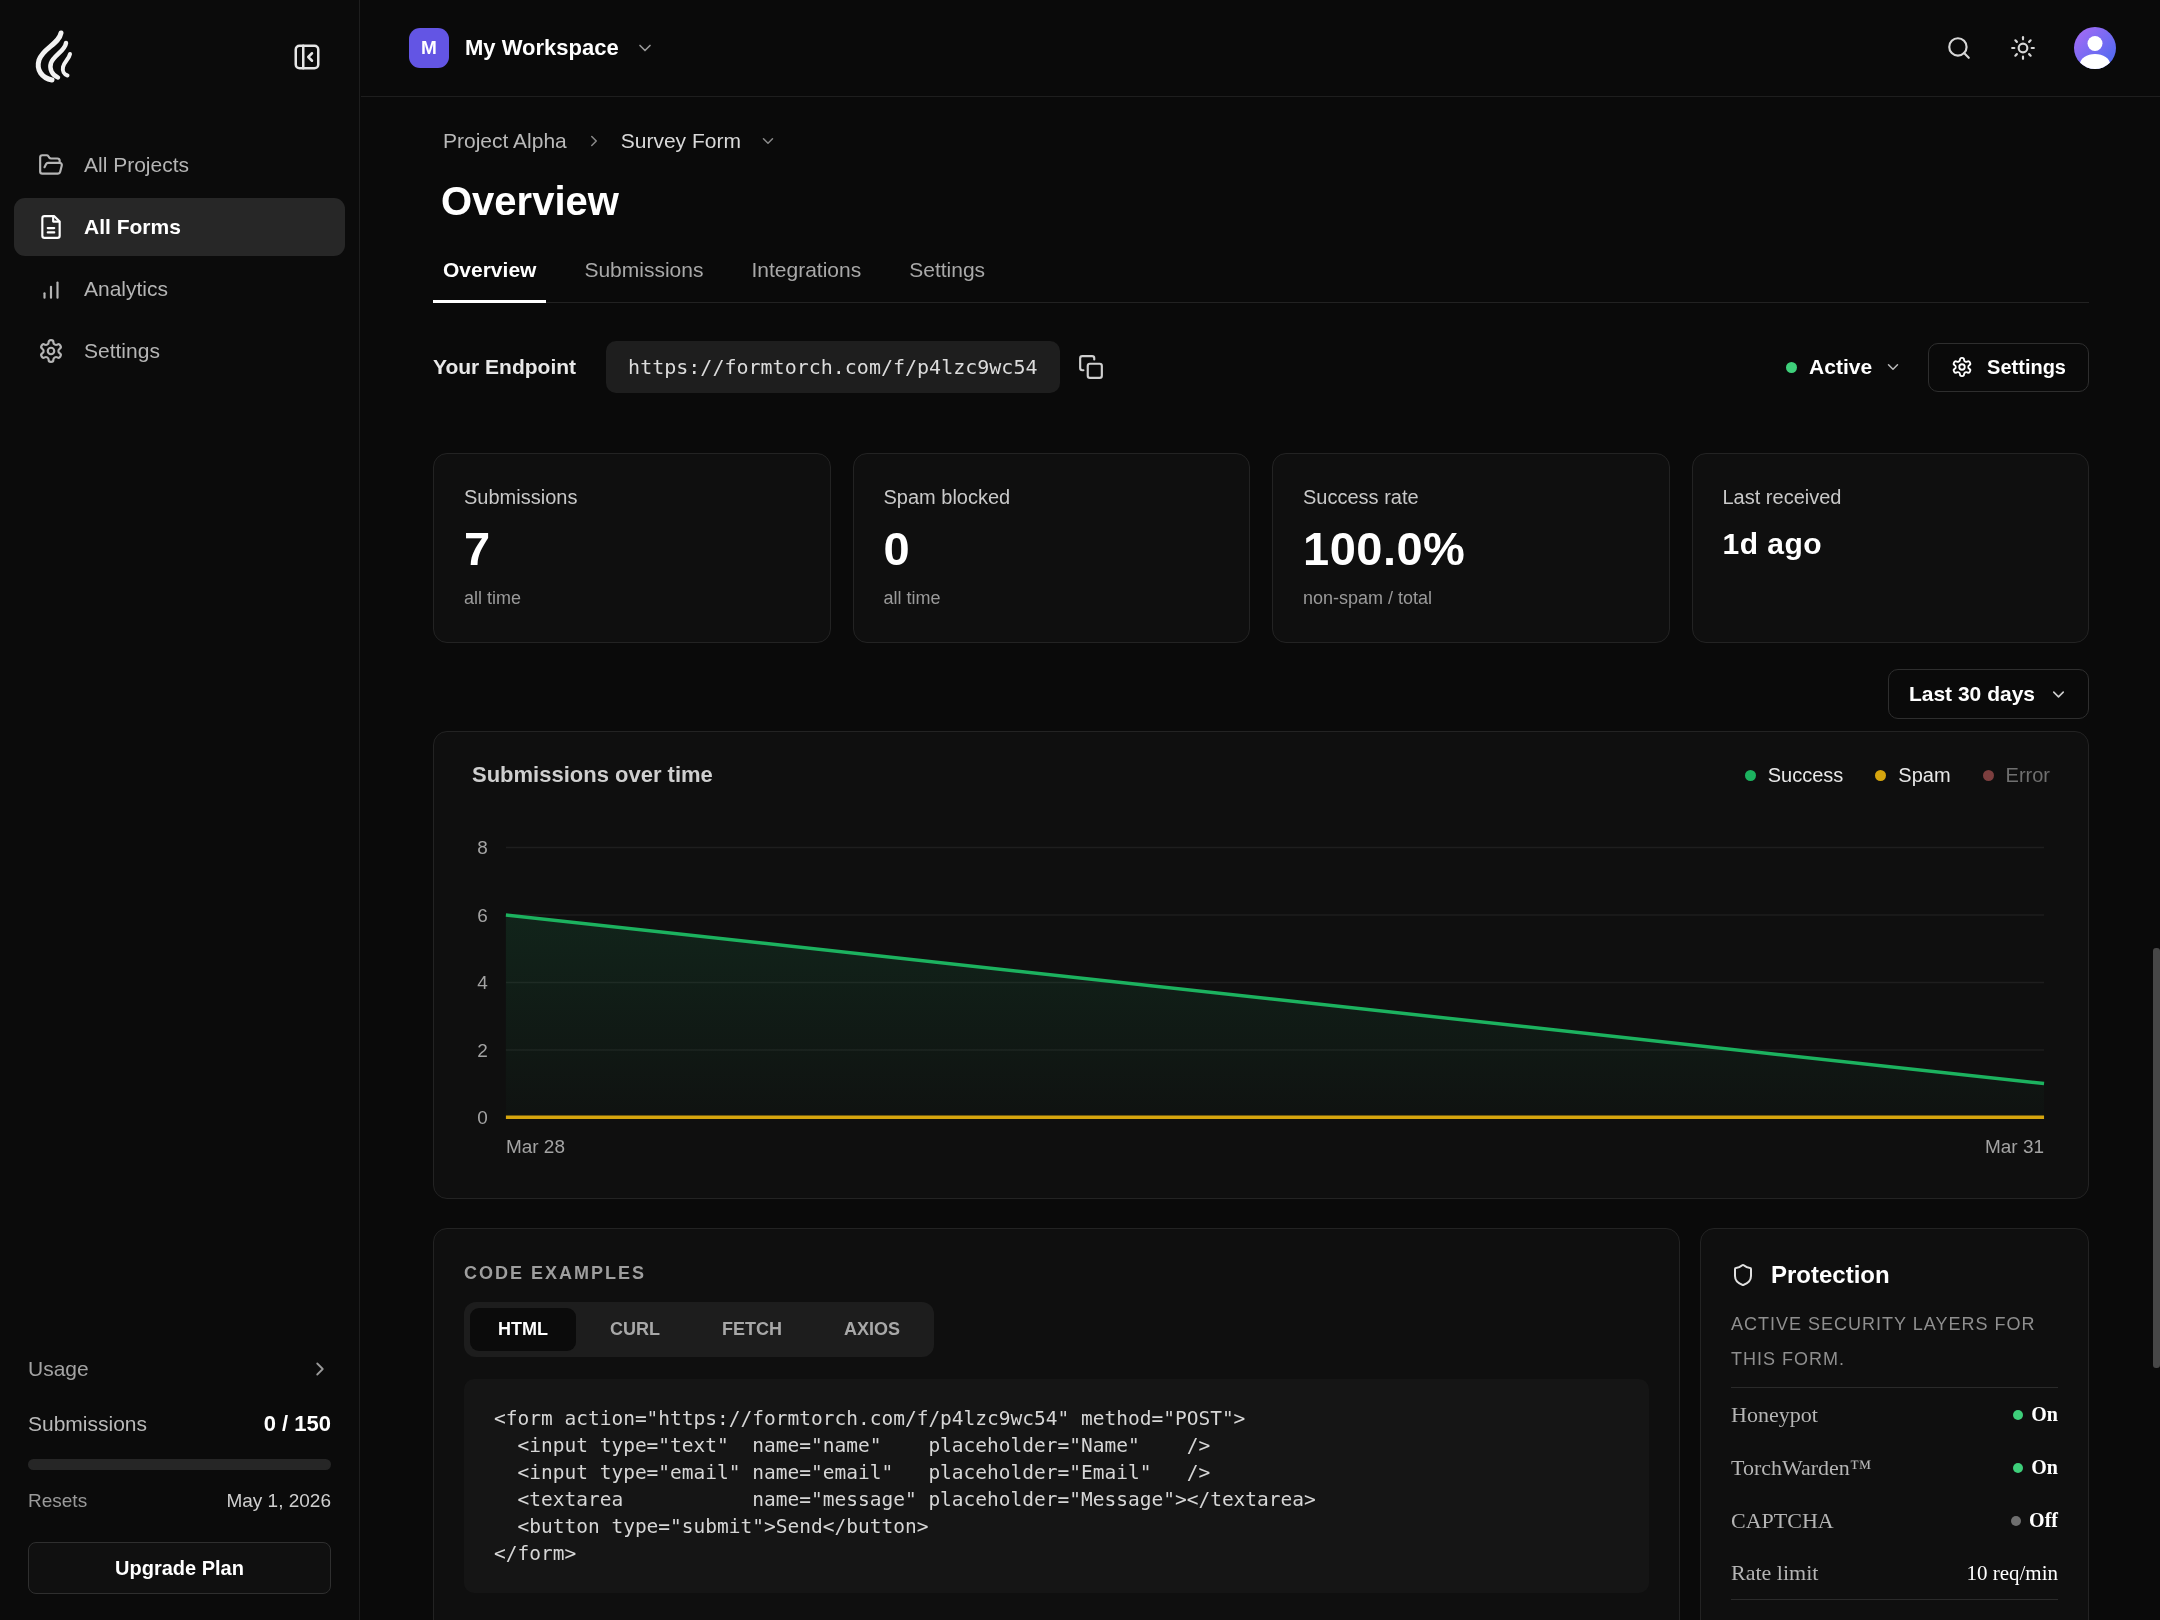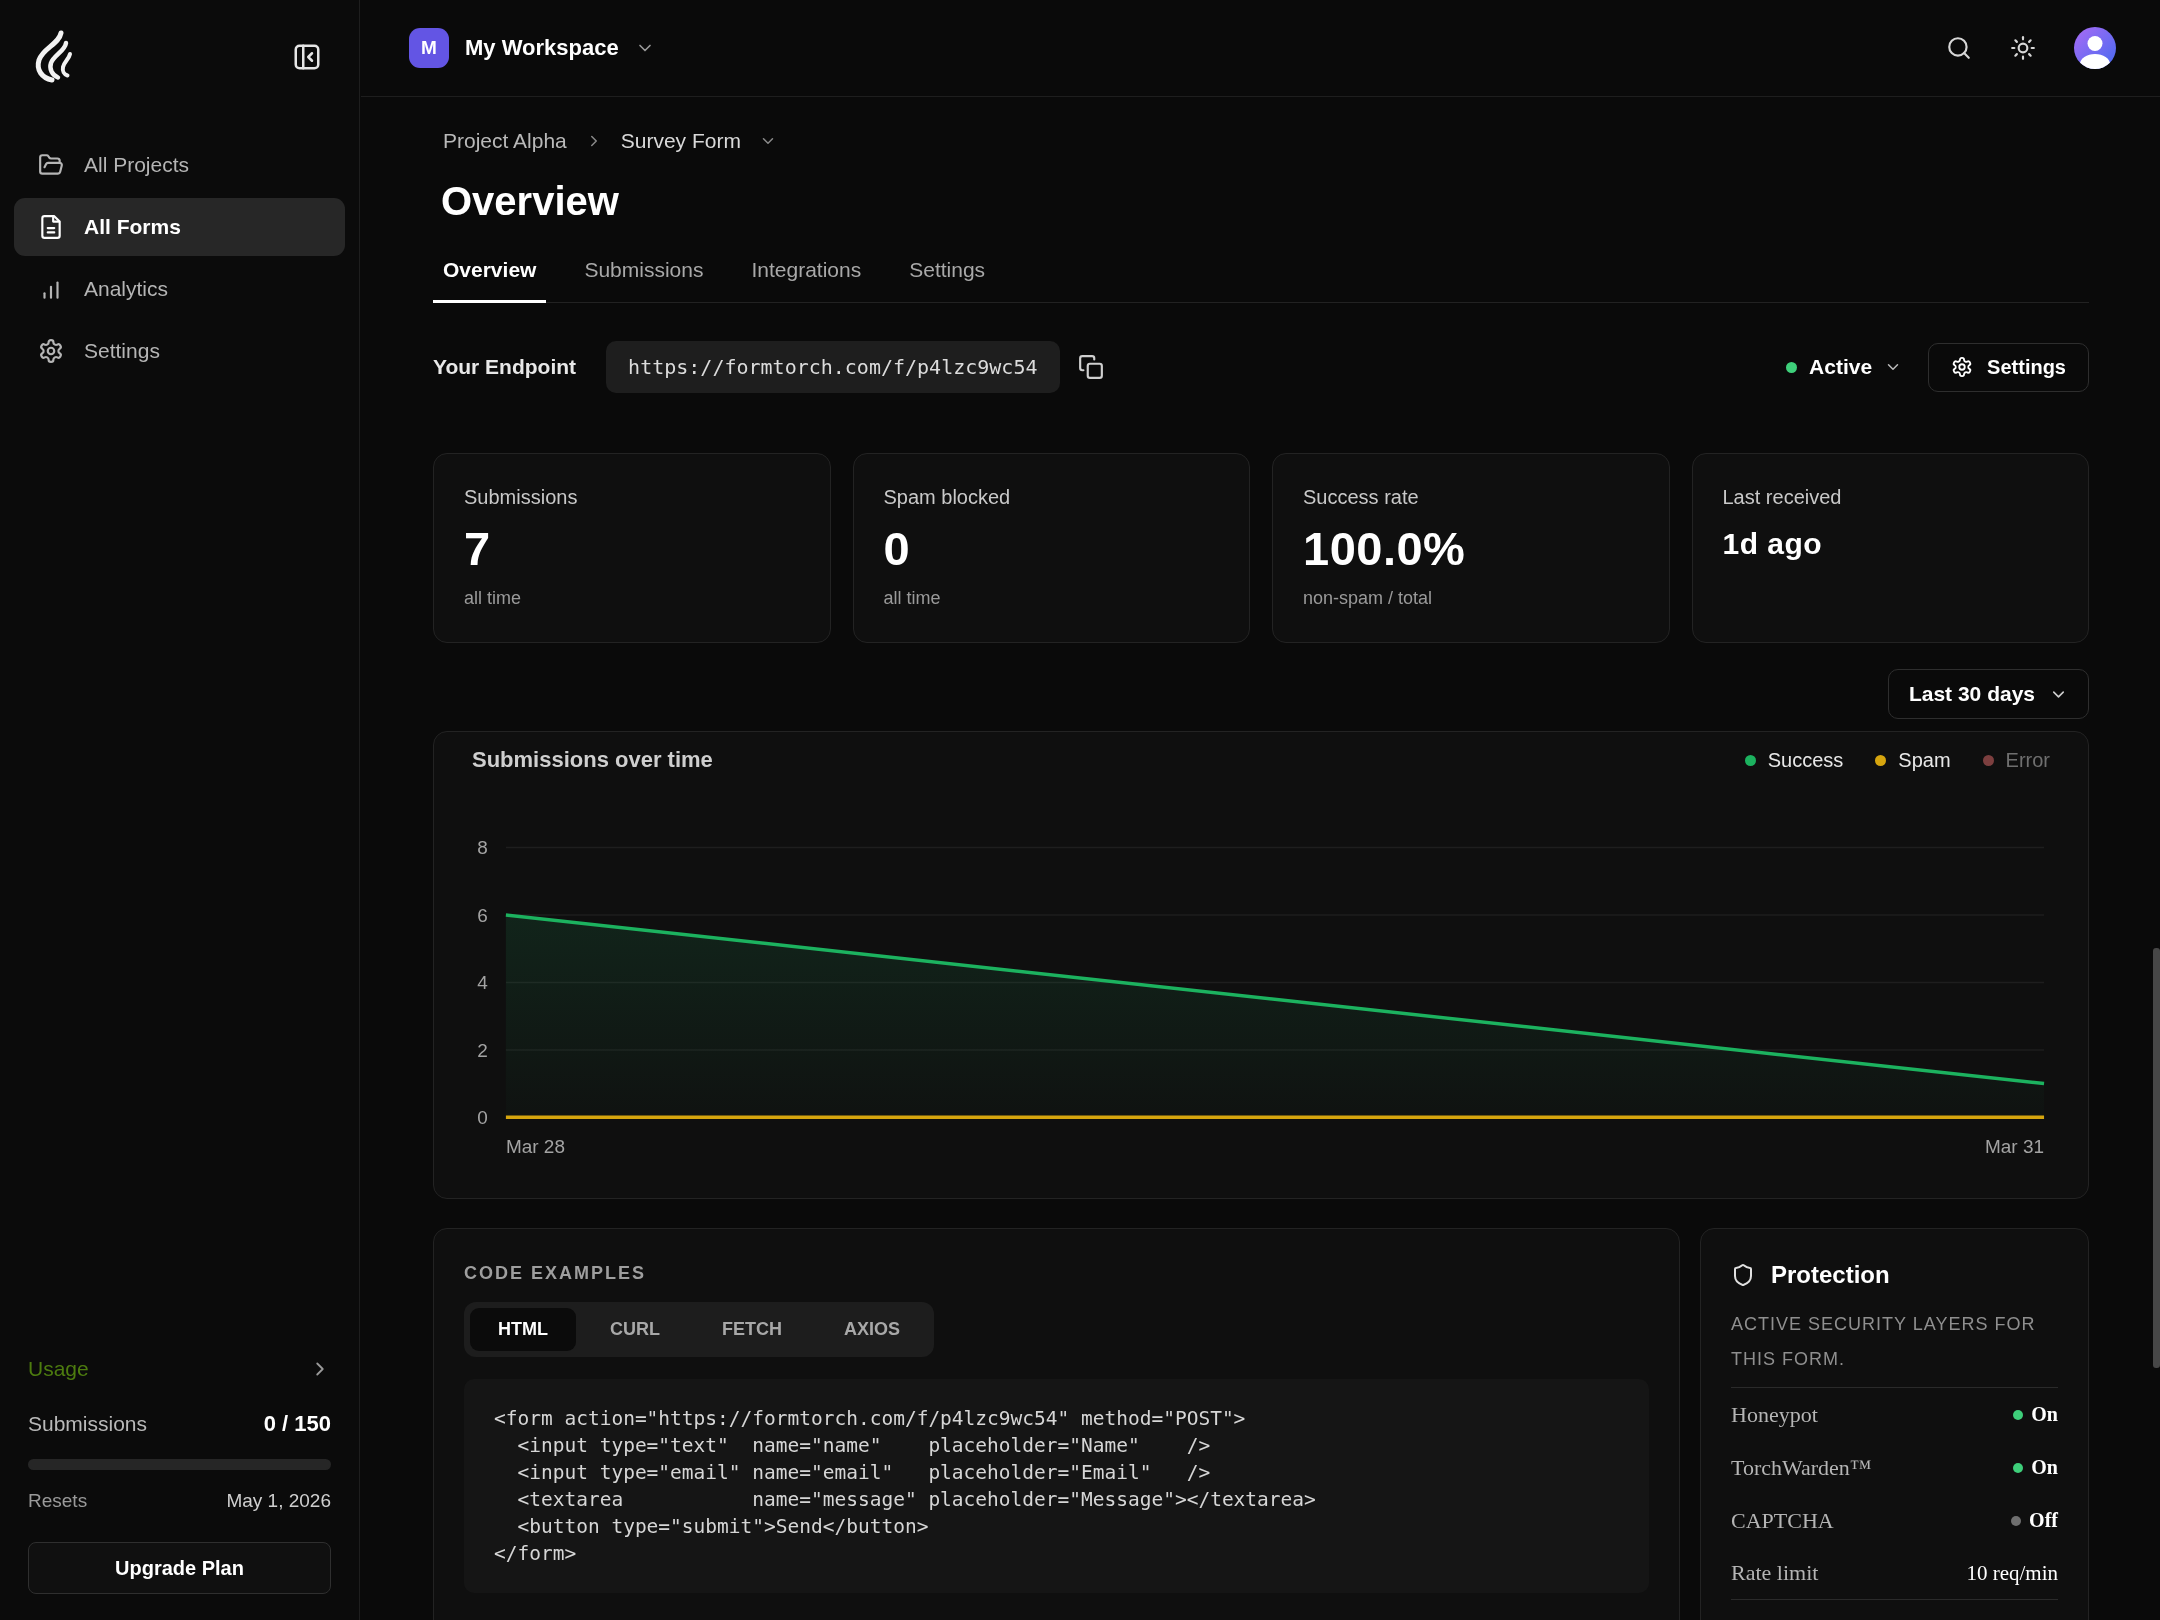--- a/index.html
+++ b/index.html
@@ -14,21 +14,21 @@
     background:#0b0b0b; border-right:1px solid #1e1e1e; }
   .logo-row { display:flex; align-items:center; justify-content:space-between; padding:30px 30px 0 30px; }
   .collapse-btn { width:44px; height:44px; color:#e6e6e6; display:flex; align-items:center; justify-content:center; cursor:pointer; }
   .nav { margin-top:52px; padding:0 14px; display:flex; flex-direction:column; gap:4px; }
   .nav-item { display:flex; align-items:center; gap:20px; height:58px; padding:0 24px;
     border-radius:11px; color:#b5b5b5; font-size:21px; cursor:pointer; }
   .nav-item.active { background:#272727; color:#ffffff; font-weight:700; }
   .nav-item .icon { width:26px; height:26px; }
 
   .usage-block { position:absolute; left:0; right:0; bottom:26px; padding:0 28px; }
-  .usage-row { display:flex; align-items:center; justify-content:space-between; height:40px; color:#4d7c0f; font-size:21px; }
+  .usage-row { display:flex; align-items:center; justify-content:space-between; height:40px; color:#a3a3a3; font-size:21px; }
   .usage-row .icon { width:22px; height:22px; color:#9a9a9a; }
   .sub-row { display:flex; align-items:center; justify-content:space-between; margin-top:22px; }
   .sub-row .lbl { color:#b9b9b9; font-size:21px; }
   .sub-row .val { color:#ffffff; font-size:22px; font-weight:700; }
   .progress-track { margin-top:22px; height:11px; border-radius:6px; background:#262626; overflow:hidden; }
   .progress-fill { height:100%; background:#e8e8e8; border-radius:6px; }
   .resets-row { display:flex; align-items:center; justify-content:space-between; margin-top:20px; font-size:19px; }
   .resets-row .lbl { color:#9a9a9a; }
   .resets-row .val { color:#cfcfcf; }
   .upgrade-btn { margin-top:30px; height:52px; border:1px solid #2f2f2f; border-radius:8px;
@@ -84,21 +84,21 @@
   .stat-value.small { font-size:30px; margin-top:18px; }
   .stat-sub { margin-top:12px; font-size:18px; color:#9a9a9a; }
 
   .range-row { margin-top:26px; display:flex; justify-content:flex-end; }
   .range-btn { display:flex; align-items:center; gap:14px; border:1px solid #2e2e2e; border-radius:10px;
     padding:12px 20px; font-size:21px; font-weight:700; color:#fff; cursor:pointer; }
   .range-btn .icon { width:19px; height:19px; color:#cfcfcf; }
 
   .chart-card { position:relative; margin-top:12px; height:468px; background:#0f0f0f;
     border:1px solid #232323; border-radius:14px; }
-  .chart-head { position:absolute; left:38px; right:38px; top:15px; display:flex; align-items:center; }
+  .chart-head { position:absolute; left:38px; right:38px; top:30px; display:flex; align-items:center; }
   .chart-title { font-size:22px; font-weight:700; color:#cfcfcf; }
   .legend { margin-left:auto; display:flex; align-items:center; gap:32px; }
   .legend-item { display:flex; align-items:center; gap:12px; font-size:20px; color:#e8e8e8; }
   .legend-item.dimmed { color:#6f6f6f; }
   .chart-svg { position:absolute; inset:0; width:100%; height:100%;
     font-family:"Liberation Sans","DejaVu Sans",sans-serif; }
 
   .bottom-row { margin-top:29px; display:flex; gap:20px; }
   .code-card { width:1247px; height:420px; background:#0f0f0f; border:1px solid #232323;
     border-radius:14px; padding:34px 30px; }

